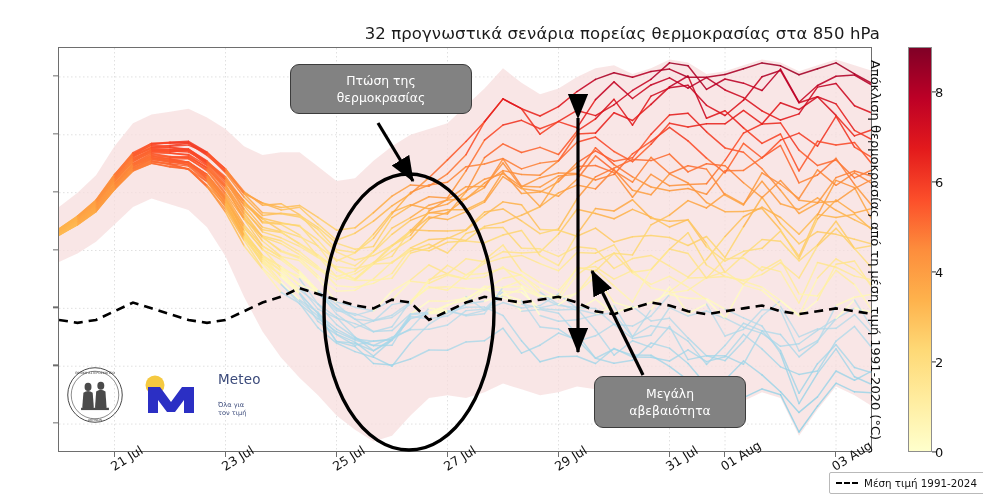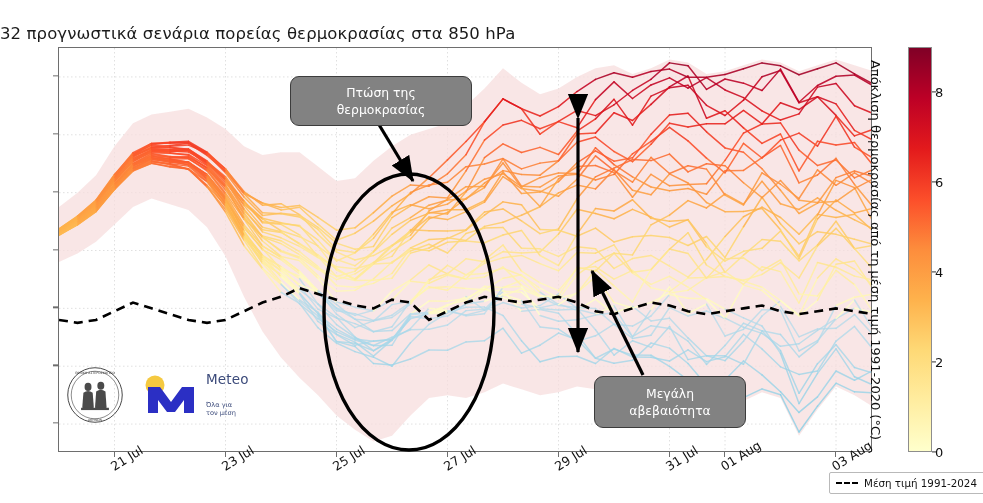--- a/index.html
+++ b/index.html
@@ -1,21 +1,21 @@
 <!DOCTYPE html>
 <html><head>
 <meta charset="utf-8">
 <style>
   html,body{margin:0;padding:0;background:#ffffff;}
   body{width:983px;height:503px;overflow:hidden;
        font-family:"DejaVu Sans","Liberation Sans",sans-serif;color:#000;}
   #root{position:relative;width:983px;height:503px;background:#fff;}
 
   
-  #chart-title{position:absolute;left:0;top:24px;width:880px;text-align:left;
+  #chart-title{position:absolute;left:0;top:24px;width:880px;text-align:right;
       font-size:16.5px;color:#1a1a1a;letter-spacing:.1px;}
 
   
   #plot-area{position:absolute;left:58px;top:47px;width:814px;height:405px;
       border:1.3px solid #6e6e6e;background:#fff;box-sizing:border-box;overflow:hidden;}
   #plot-svg{position:absolute;left:0;top:0;}
 
   
   #y-axis-label{position:absolute;left:-40px;top:140px;width:240px;
       transform:rotate(-90deg);transform-origin:center center;
@@ -51,21 +51,21 @@
   .cbtick{position:absolute;left:27px;font-size:13px;color:#111;transform:translateY(-50%);}
   .cbtick-mark{position:absolute;left:24px;width:4px;height:1.2px;background:#333;
       transform:translateY(-50%);}
   #colorbar-label{position:absolute;left:883px;top:40px;width:420px;
       transform:rotate(90deg);transform-origin:left top;
       font-size:13px;color:#111;white-space:nowrap;text-align:center;}
 
   
   #logos{position:absolute;left:66px;top:366px;display:flex;align-items:center;gap:16px;}
   #noa-seal{width:58px;height:58px;}
-  #meteo-logo{display:flex;align-items:center;gap:4px;}
+  #meteo-logo{display:flex;align-items:center;gap:16px;}
   #meteo-text{display:flex;flex-direction:column;line-height:1;}
   #meteo-name{font-size:13.5px;color:#3b4a7a;letter-spacing:.2px;}
   #meteo-tag{font-size:6.6px;color:#3b4a7a;margin-top:15px;line-height:1.25;}
 </style>
 </head>
 <body>
 
 <div id="root">
 
   <div id="chart-title">32 προγνωστικά σενάρια πορείας θερμοκρασίας στα 850 hPa</div>
@@ -1547,21 +1547,21 @@
 
     <ellipse cx="409" cy="312" rx="85" ry="138" fill="none" stroke="#000" stroke-width="3.4"></ellipse>
 
     <path d="M378,123 L413,181" stroke="#000" stroke-width="3.2" fill="none" marker-end="url(#ah)"></path>
 
     <path d="M578,118 L578,352" stroke="#000" stroke-width="3.2" fill="none" marker-start="url(#ah)" marker-end="url(#ah)"></path>
 
     <path d="M643,375 L592,271" stroke="#000" stroke-width="3.2" fill="none" marker-end="url(#ah)"></path>
   </svg>
 
-  <div class="callout" style="left:290px;top:76px;width:182px;">
+  <div class="callout" style="left:290px;top:64px;width:182px;">
     <div>Πτώση της θερμοκρασίας</div>
   </div>
 
   <div class="callout" style="left:594px;top:376px;width:152px;padding:8px 14px;">
     <div>Μεγάλη αβεβαιότητα</div>
   </div>
 
   <div id="legend">
     <span id="legend-dash"></span>
     <span>Μέση τιμή 1991-2024</span>
@@ -1602,19 +1602,19 @@
     </svg>
     <div id="meteo-logo">
       <svg width="62" height="44" viewBox="0 0 62 44">
         <circle cx="15" cy="12" r="9.5" fill="#f5c940"></circle>
         <path d="M8 40 L8 14 L20 14 L31 29 L42 14 L54 14 L54 40 L44 40 L44 27 L35 39 L27 39 L18 27 L18 40 Z" fill="#2b2fc4"></path>
       </svg>
       <div id="meteo-text">
         <div id="meteo-name">Meteo</div>
         <div id="meteo-tag">
           <div>Όλα για</div>
-          <div>τον μέση</div>
+          <div>τον τιμή</div>
         </div>
       </div>
     </div>
   </div>
 
 </div>
 
 </body></html>

